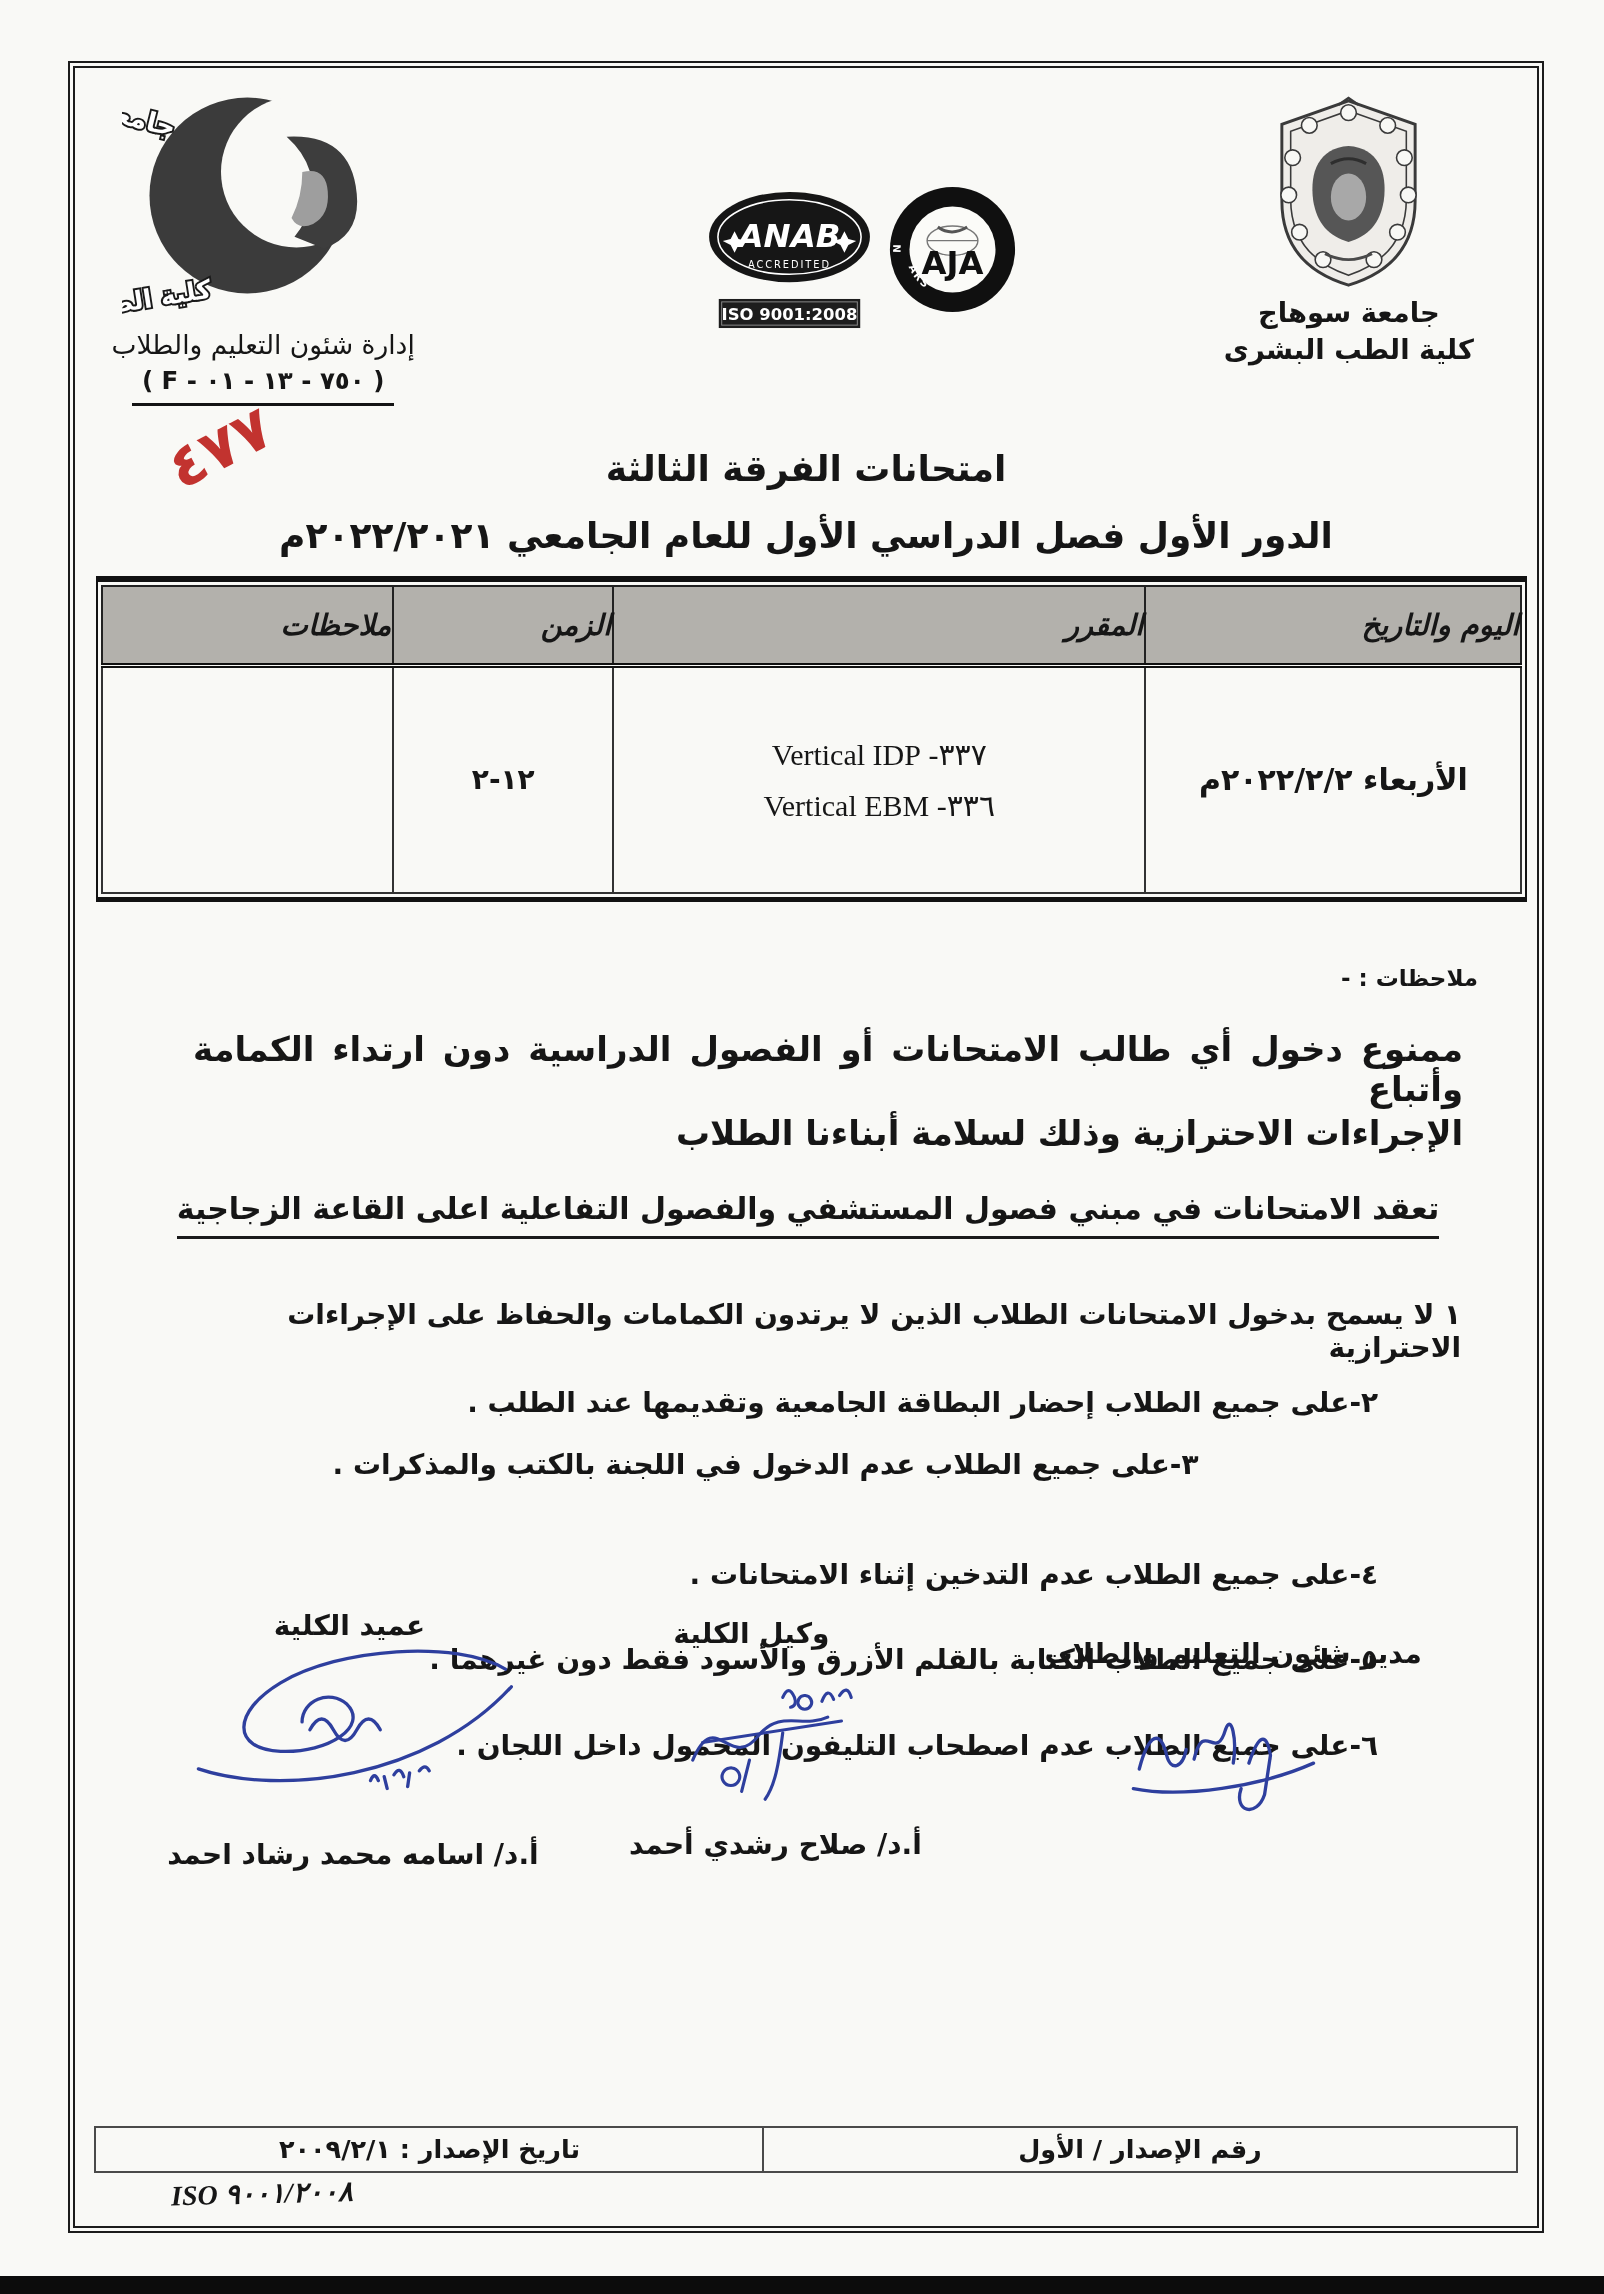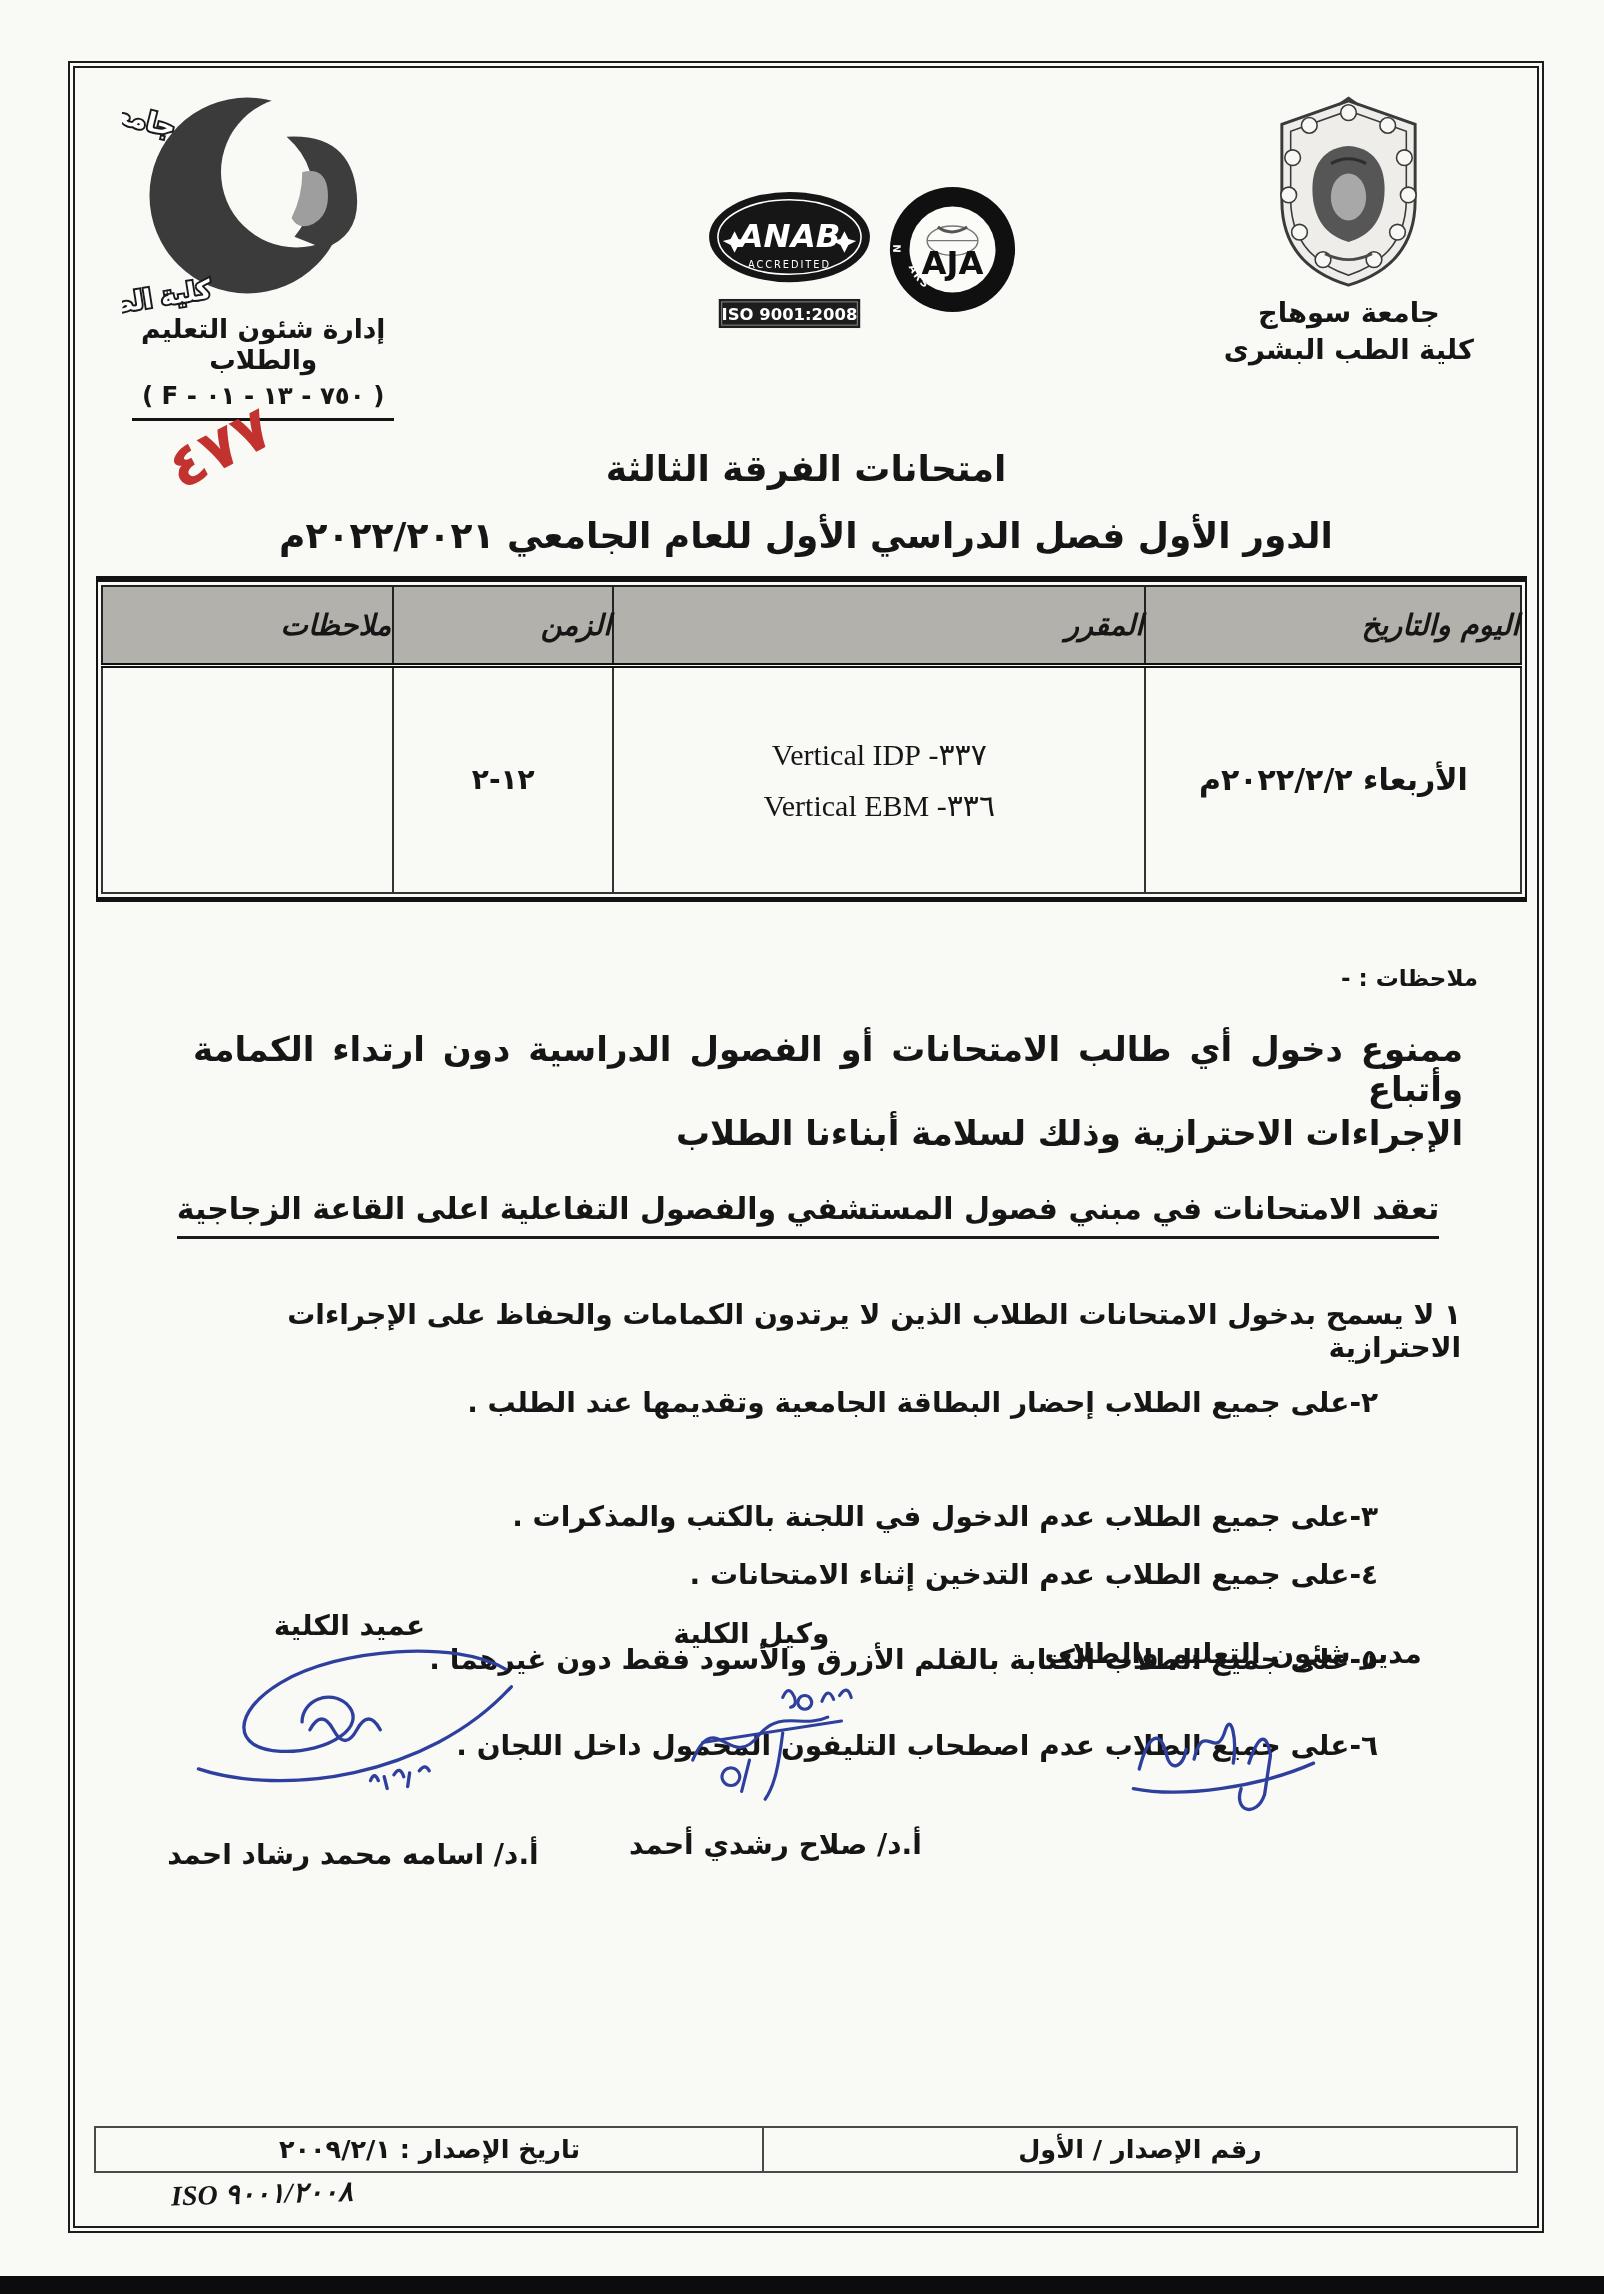--- a/index.html
+++ b/index.html
@@ -4,21 +4,21 @@
 <style>
   html,body{margin:0;padding:0;background:#e8e8e4;}
   .page{position:relative;width:1605px;height:2295px;background:#f9f9f6;margin:0 auto;overflow:hidden;
         font-family:"DejaVu Sans",sans-serif;color:#161616;}
   .frame{position:absolute;left:69px;top:61px;width:1472px;height:2168px;border:2px solid #1c1c1c;}
   .frame-inner{position:absolute;inset:2.9px;border:2px solid #1c1c1c;}
   .abs{position:absolute;}
 
   
   .dept-block{left:11.8px;top:245px;width:353px;text-align:center;}
-  .dept-line{font-size:26.5px;font-weight:bold;}
+  .dept-line{font-size:26.5px;font-weight:normal;margin-top:16px;}
   .form-code{display:inline-block;font-size:24.5px;font-weight:bold;margin-top:5.9px;padding:0 9.8px 7.8px 9.8px;
              border-bottom:3.9px solid #141414;}
   .right-logo-block{left:1127px;top:27.4px;width:294px;text-align:center;}
   .right-logo-text{font-size:27.4px;font-weight:bold;line-height:1.35;}
 
   
   .red-number{left:27.4px;top:345px;width:235px;color:#c2332f;font-size:59px;font-weight:bold;
               transform:rotate(-27deg);letter-spacing:9.8px;text-align:center;}
 
   
@@ -40,21 +40,21 @@
   .notes-heading{right:59px;top:897px;font-size:23px;font-weight:bold;}
   .warn1{right:74px;left:118px;top:961px;font-size:34px;font-weight:bold;
          text-align:justify;text-align-last:justify;}
   .warn2{right:74px;left:118px;top:1045px;font-size:34px;font-weight:bold;text-align:right;}
   .underlined-line{right:74px;left:78px;top:1123px;text-align:center;}
   .underlined-line span{display:inline-block;font-size:30px;font-weight:bold;
                         border-bottom:3.9px solid #1b1b1b;padding-bottom:9.8px;}
   .note-item{left:78px;font-size:28px;font-weight:bold;text-align:right;}
   .ni0{right:76px;top:1230px;}
   .ni1{right:159px;top:1318px;}
-  .ni2{right:159px;top:1432px;}
+  .ni2{right:159px;top:1380px;text-align:center;}
   .ni3{right:159px;top:1490px;}
   .ni4{right:159px;top:1575px;}
   .ni5{right:159px;top:1661px;}
 
   
   .sig-title{font-size:28px;font-weight:bold;text-align:center;}
   .sig-director{right:98px;top:1553px;width:412px;margin-top:16px;}
   .sig-vice{left:510px;top:1549px;width:333px;}
   .sig-dean{left:108px;top:1541px;width:333px;}
   .sig-name{font-size:28px;font-weight:bold;text-align:center;}

